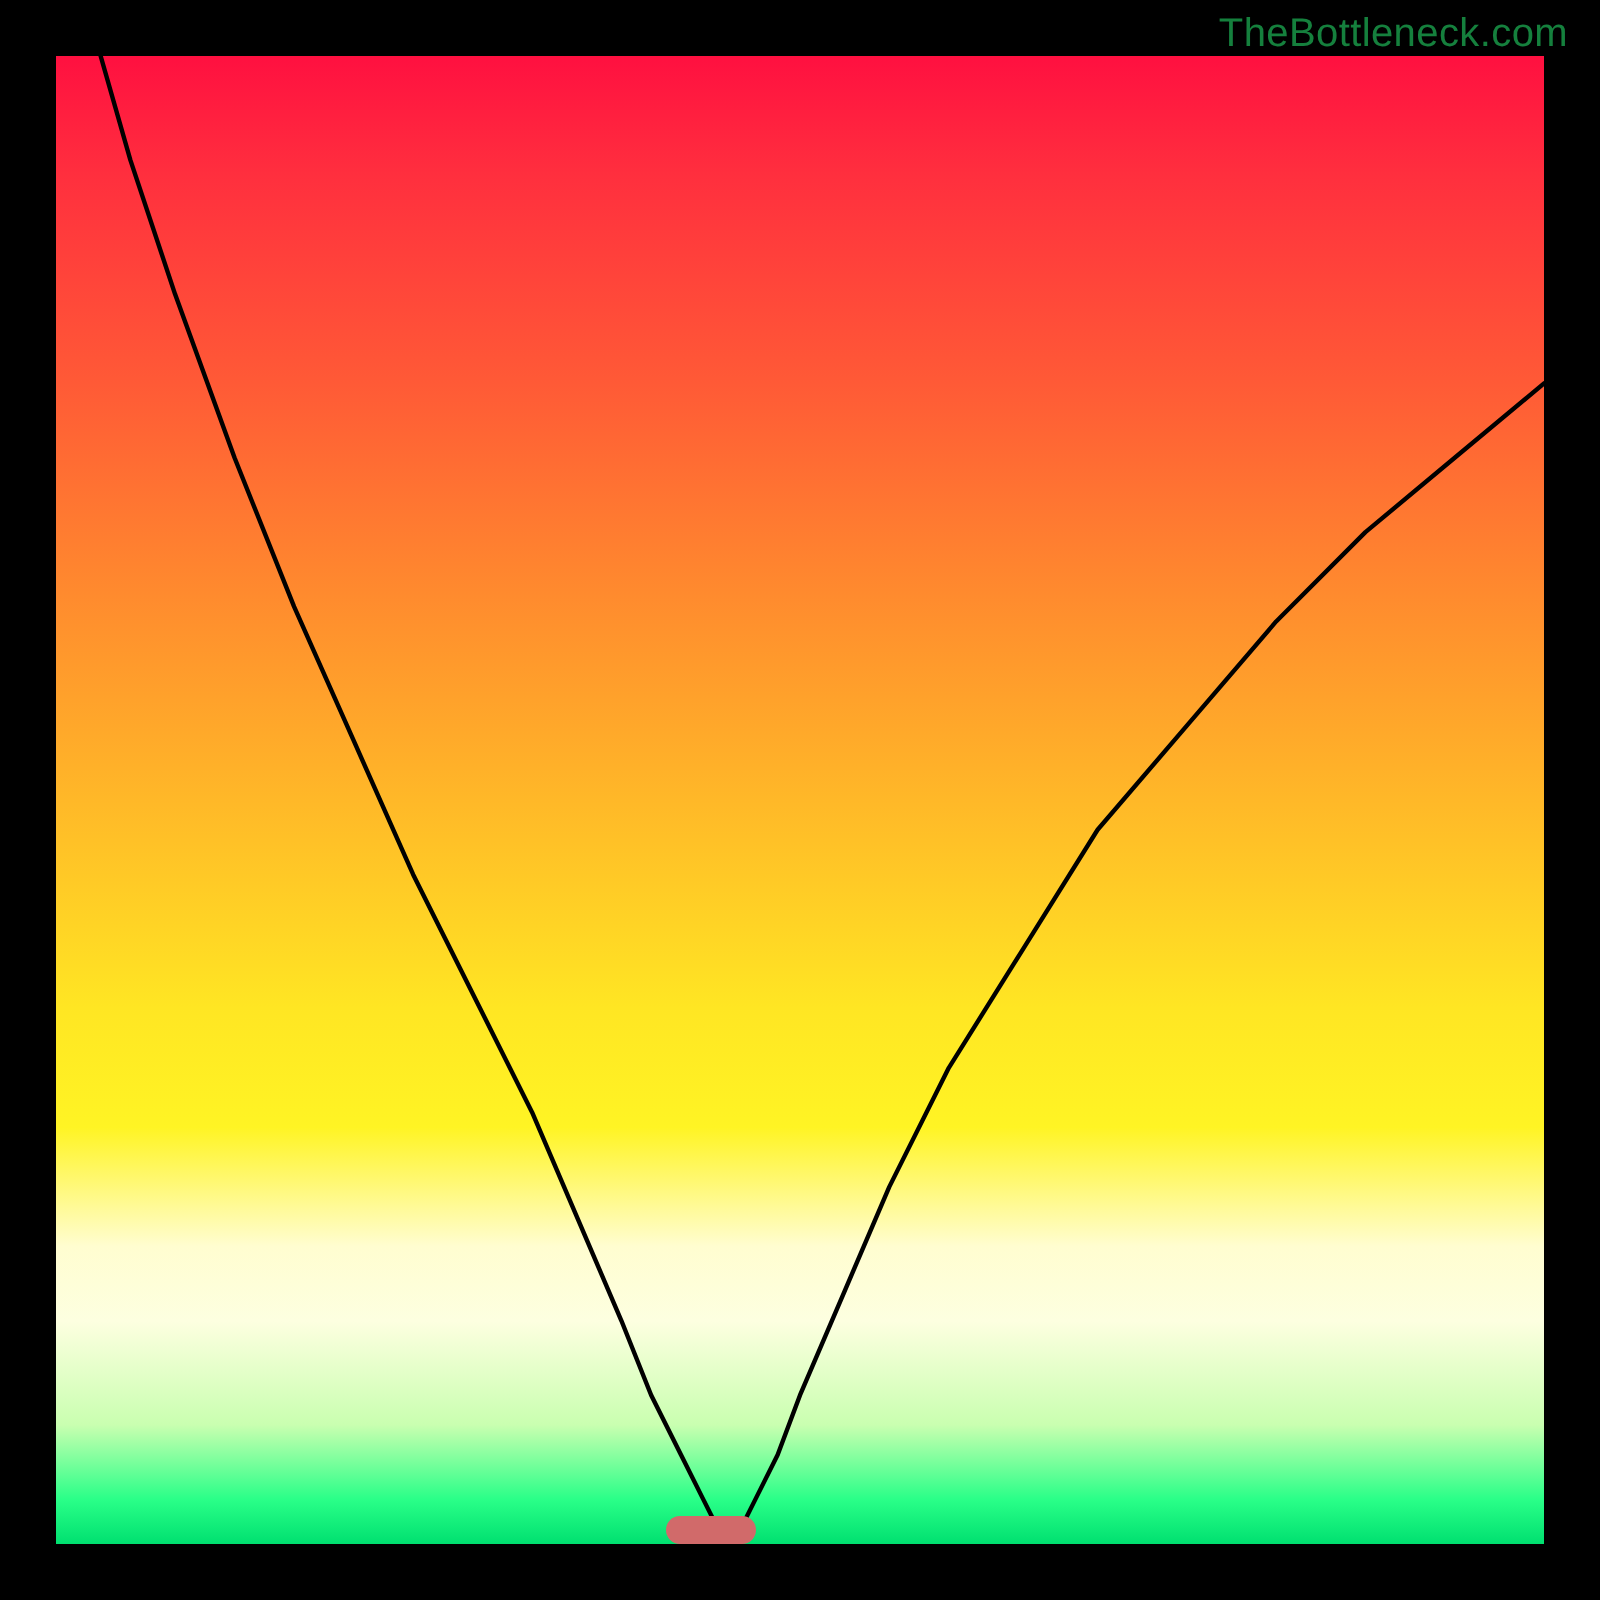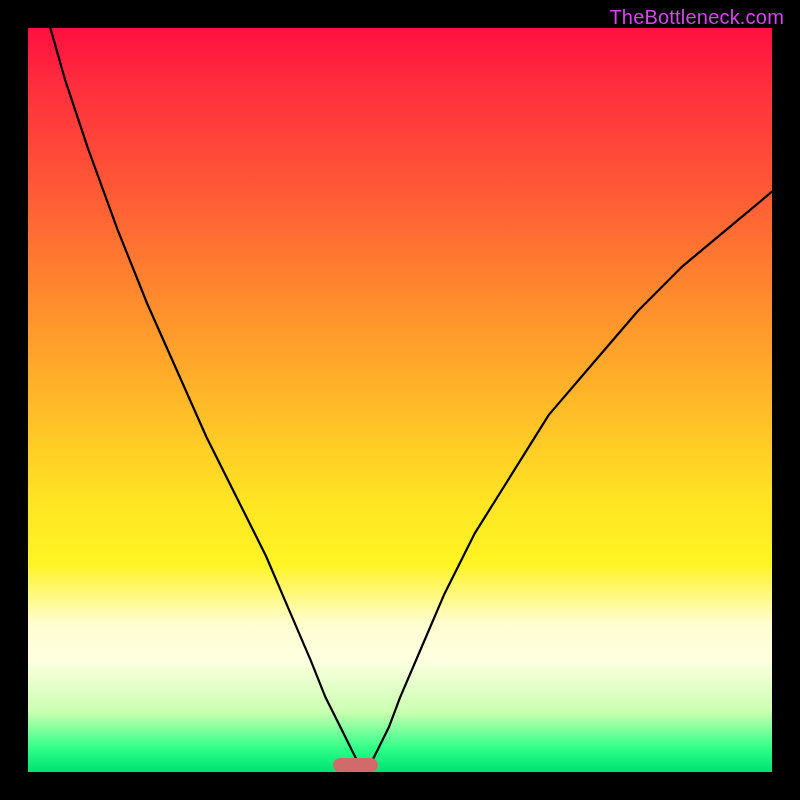--- a/index.html
+++ b/index.html
@@ -32,21 +32,21 @@
       #00e070 100%
     );
   }
   .watermark {
     position: absolute;
     top: 6px;
     right: 16px;
     font-family: Arial, Helvetica, sans-serif;
     font-size: 20px;
     font-weight: 500;
-    color: #d946ef;
+    color: #15803d;
     letter-spacing: 0.2px;
   }
   .marker {
     position: absolute;
     width: 44px;
     height: 14px;
     background: #d16a6a;
     border-radius: 7px;
   }
   svg.curve {

